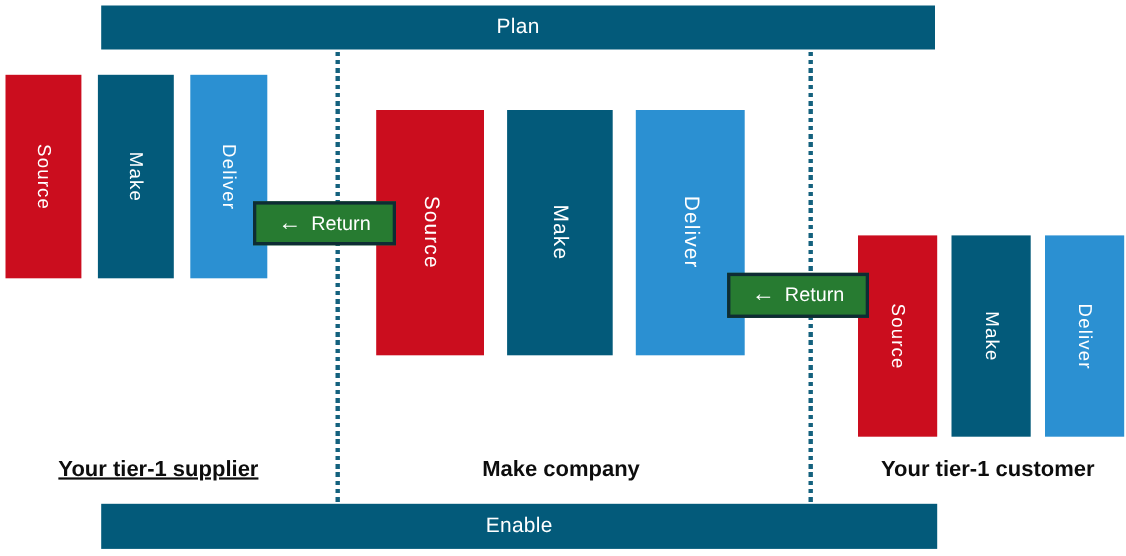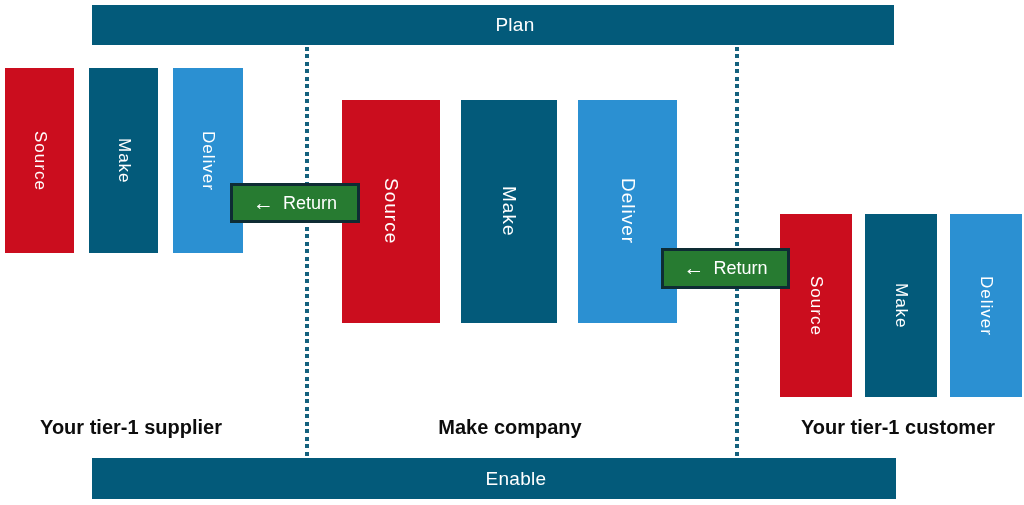--- a/index.html
+++ b/index.html
@@ -17,21 +17,20 @@
   }
   
   .hbar {
     position: absolute;
     display: flex;
     align-items: center;
     justify-content: center;
     color: #ffffff;
     font-size: 19px;
     letter-spacing: 0.3px;
-    padding-left: 44px;
   }
   .plan   { left: 92px; top: 5px;   width: 758px; height: 40px; }
   .enable { left: 92px; top: 458px; width: 760px; height: 41px; }
 
   
   .vline {
     position: absolute;
     top: 47px;
     width: 4px;
     height: 411px;
@@ -100,21 +99,21 @@
     position: absolute;
     top: 413px;
     height: 28px;
     line-height: 28px;
     text-align: center;
     font-weight: bold;
     font-size: 20px;
     color: #0d0d0d;
     z-index: 2;
   }
-  .c1 { left: 11px;  width: 240px; }
+  .c1 { left: 24px;  width: 240px; text-decoration: underline; }
   .c2 { left: 380px; width: 260px; }
   .c3 { left: 768px; width: 260px; }
 </style>
 </head>
 <body>
 
 <div class="canvas">
 
   <div class="hbar plan" style="background-color: rgb(3, 90, 122);">Plan</div>
 

